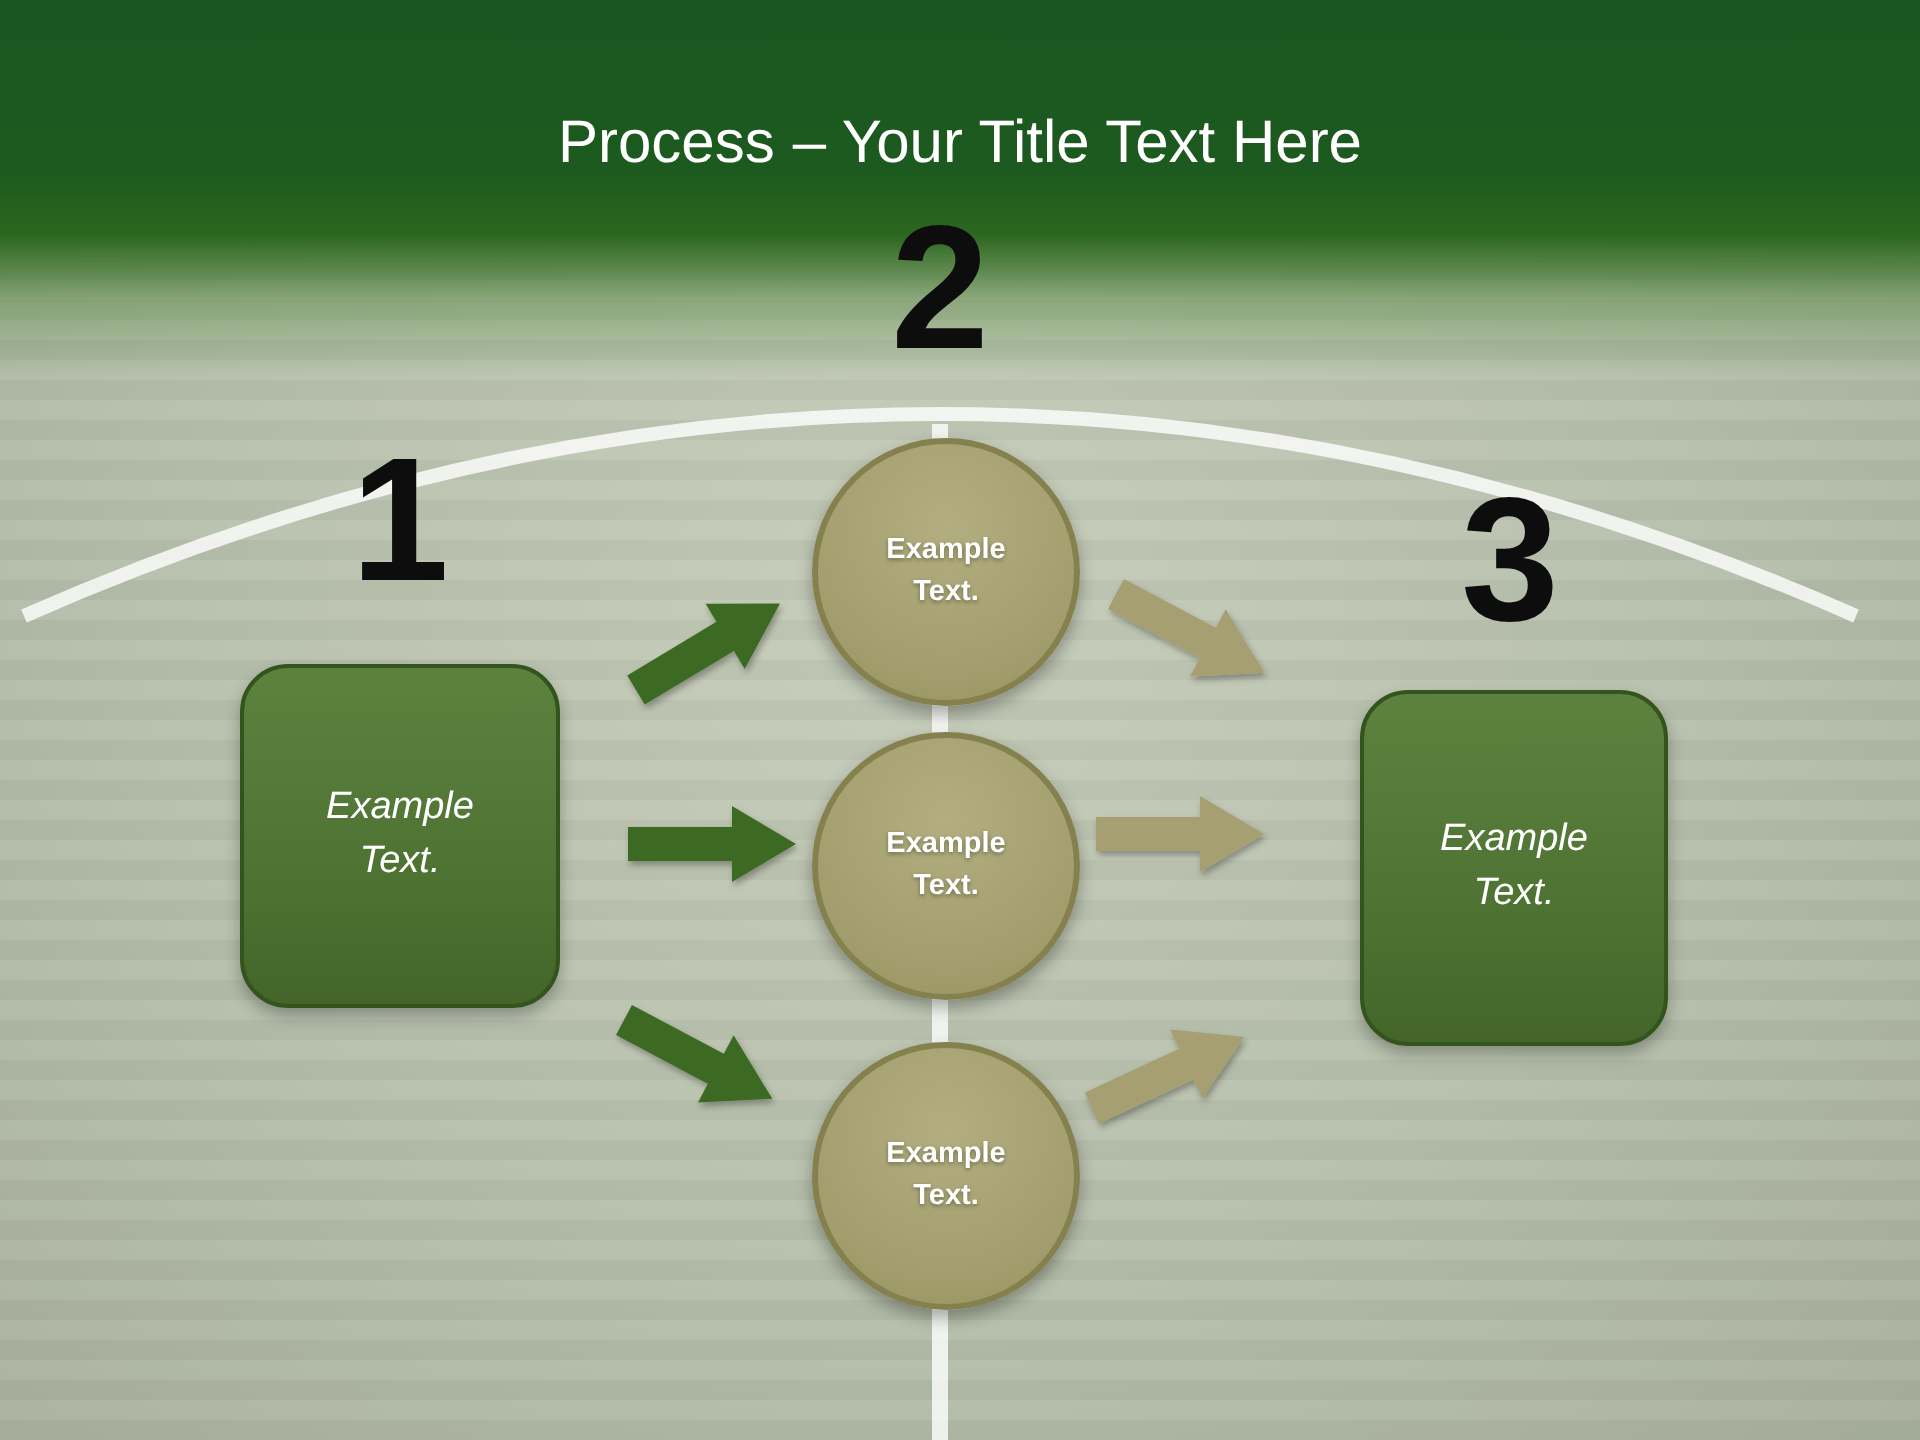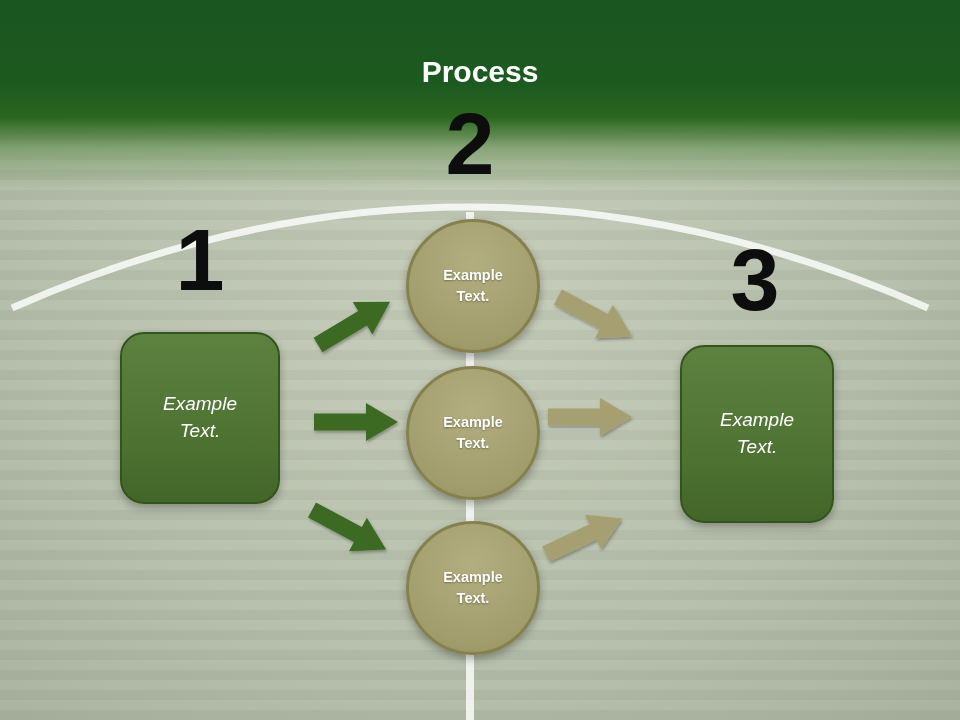--- a/index.html
+++ b/index.html
@@ -21,21 +21,21 @@
     position:absolute;top:0;left:0;right:0;height:190px;
     background:linear-gradient(180deg,
       #1a5620 0%, #1d5a1f 45%, #2c671f 62%,
       rgba(90,140,70,0.45) 80%, rgba(150,170,140,0) 100%);
   }
   .title{
     position:absolute;top:55px;left:0;width:100%;
     display:flex;justify-content:center;align-items:baseline;gap:9px;
     color:#fff;font-size:30px;line-height:1.1;
   }
-  .title-bold{font-weight:bold;}
+  .title-bold{font-weight:normal;}
   .title-rest{font-weight:normal;}
   .num{
     position:absolute;transform:translateX(-50%);
     font-weight:bold;font-size:88px;line-height:1;color:#0d0d0d;
     font-family:"Liberation Sans",sans-serif;
   }
   .arrows{position:absolute;inset:0;width:960px;height:720px;}
   .box{
     position:absolute;border-radius:24px;
     background:linear-gradient(180deg,#5d8240 0%,#4b7030 70%,#436529 100%);
@@ -70,20 +70,21 @@
 
   <svg class="field-lines" viewBox="0 0 960 720" aria-hidden="true">
     <path class="arc" d="M 12 308 Q 470 106 928 308"></path>
     <line class="mid" x1="470" y1="212" x2="470" y2="720"></line>
   </svg>
 
   <div class="header"></div>
 
   <div class="title">
     <span class="title-bold">Process</span>
+    <span class="title-rest">– Your Title Text Here</span>
   </div>
 
   <div class="num" style="left:200px;top:216px;">1</div>
   <div class="num" style="left:470px;top:100px;">2</div>
   <div class="num" style="left:755px;top:236px;">3</div>
 
   <svg class="arrows" viewBox="0 0 960 720" aria-hidden="true">
     <defs>
       <path id="arrow-shape" d="M0,-8.5 L52,-8.5 L52,-19 L84,0 L52,19 L52,8.5 L0,8.5 Z"></path>
       <filter id="ash" x="-30%" y="-30%" width="160%" height="160%">

